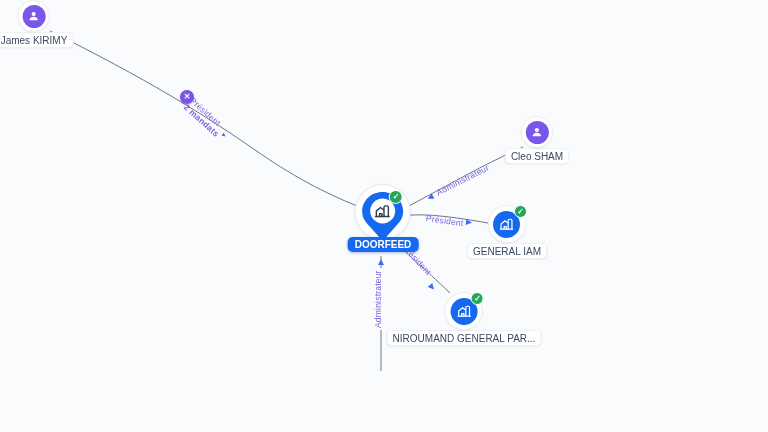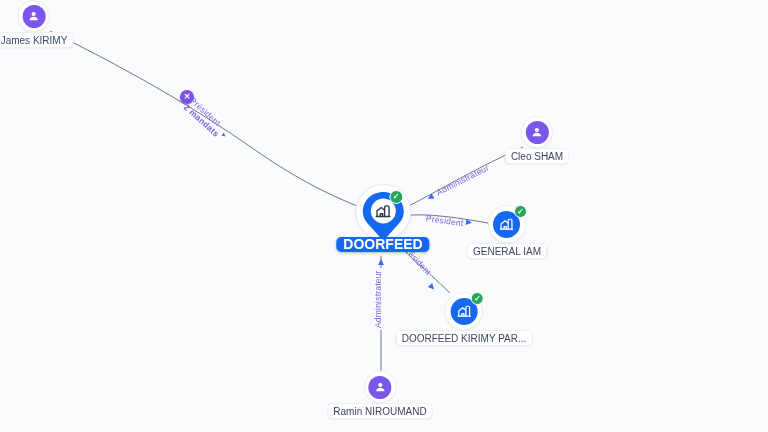--- a/index.html
+++ b/index.html
@@ -37,21 +37,21 @@
     white-space:nowrap;box-shadow:0 0 0 1px #eef0f4, 0 1px 2px rgba(40,50,80,.18);
   }
 
   
   #node-doorfeed{z-index:4;}
   .halo{width:54px;height:54px;border-radius:50%;background:#fff;box-shadow:0 0 0 1px #e7eaf1, 0 1px 4px rgba(40,50,80,.10);}
   .pin{position:absolute;left:50%;top:6px;transform:translateX(-50%);}
   #node-doorfeed .check{width:12px;height:12px;top:5px;right:auto;left:50%;margin-left:6px;}
   .pill-blue{
     margin-top:-2px;background:#1568f0;color:#fff;font-weight:bold;
-    font-size:14px;padding:2px 7px;border-radius:5px;z-index:5;
+    font-size:10px;padding:2px 7px;border-radius:5px;z-index:5;
     box-shadow:0 1px 3px rgba(20,60,160,.35);
   }
 
   
   .elabel{position:absolute;font-size:8.5px;color:#7a62dd;white-space:nowrap;transform-origin:0 50%;letter-spacing:.2px;cursor:pointer;}
   #el1{left:194px;top:96px;transform:rotate(42deg);transform-origin:0 0;display:flex;align-items:center;gap:3px;}
   #el1 .lines{display:flex;flex-direction:column;line-height:9px;}
   #el1 .sub{font-weight:bold;}
   #el1 .arr{color:#5f53e0;font-size:7px;}
   #el2{left:437px;top:185px;height:16px;line-height:16px;transform:rotate(-27deg);}
@@ -161,28 +161,17 @@
           <g fill="none" stroke="#fff" stroke-width="1.3" stroke-linecap="round" stroke-linejoin="round">
             <path d="M2.2 13 V7.4 L6.4 4 L9.2 6.2"></path>
             <path d="M9.8 13 V3.8 Q9.8 2.4 11.2 2.4 H12.4 Q13.8 2.4 13.8 3.8 V13"></path>
             <path d="M1.5 13 H14.5"></path>
             <path d="M5.4 13 V10.2 H7.8 V13"></path>
           </g>
         </svg>
       </div>
       <div class="check">✓</div>
     </div>
-    <div class="pill">DOORFEED KIRIMY PAR...</div>
+    <div class="pill">NIROUMAND GENERAL PAR...</div>
   </div>
 
-  <div class="node person" style="left:380px;top:372px;">
-    <div class="avatar-wrap">
-      <div class="disc">
-        <svg width="14" height="14" viewBox="0 0 24 24">
-            <circle cx="12" cy="8.6" r="3.6" fill="#fff"></circle>
-            <path d="M4.8 19.4c0-3.9 3.2-6.1 7.2-6.1s7.2 2.2 7.2 6.1z" fill="#fff"></path>
-          </svg>
-      </div>
-    </div>
-    <div class="pill">Ramin NIROUMAND</div>
-  </div>
 
 </div>
 
 </body></html>

